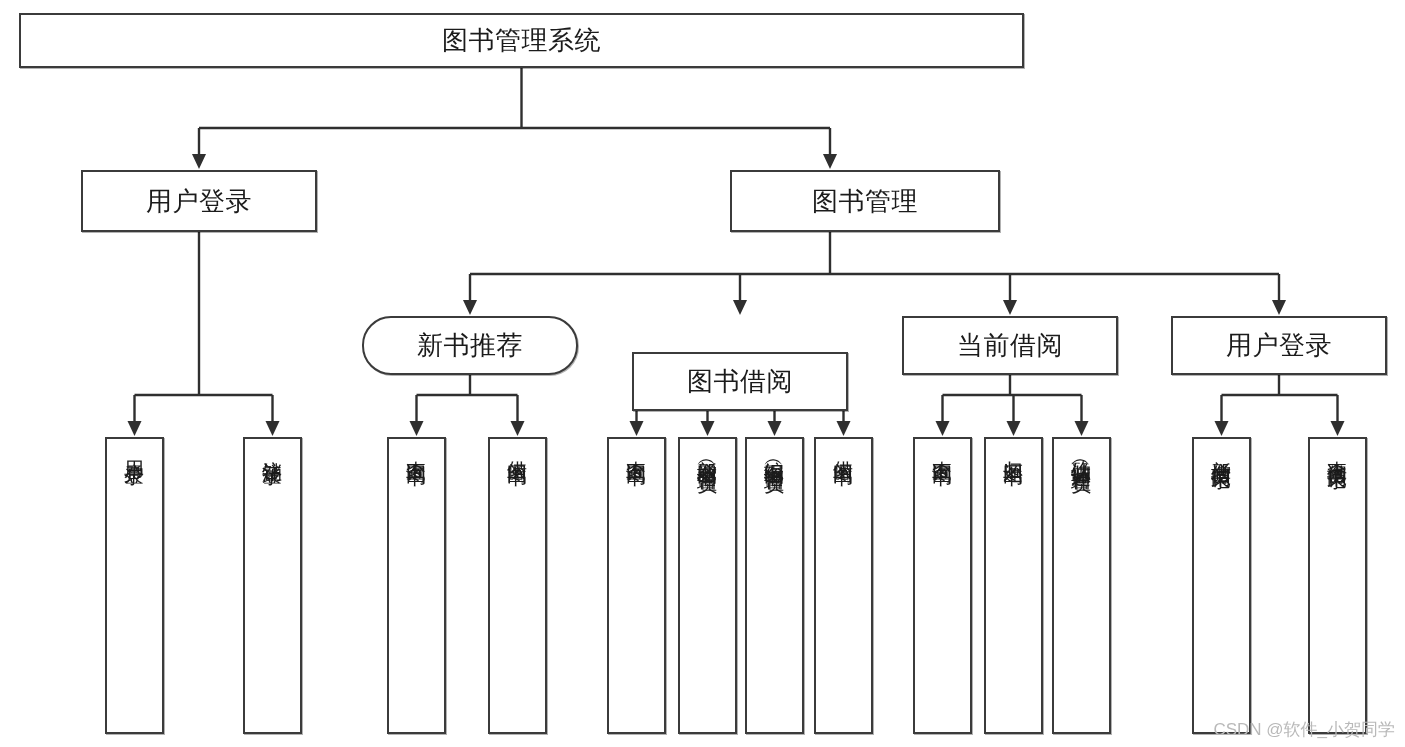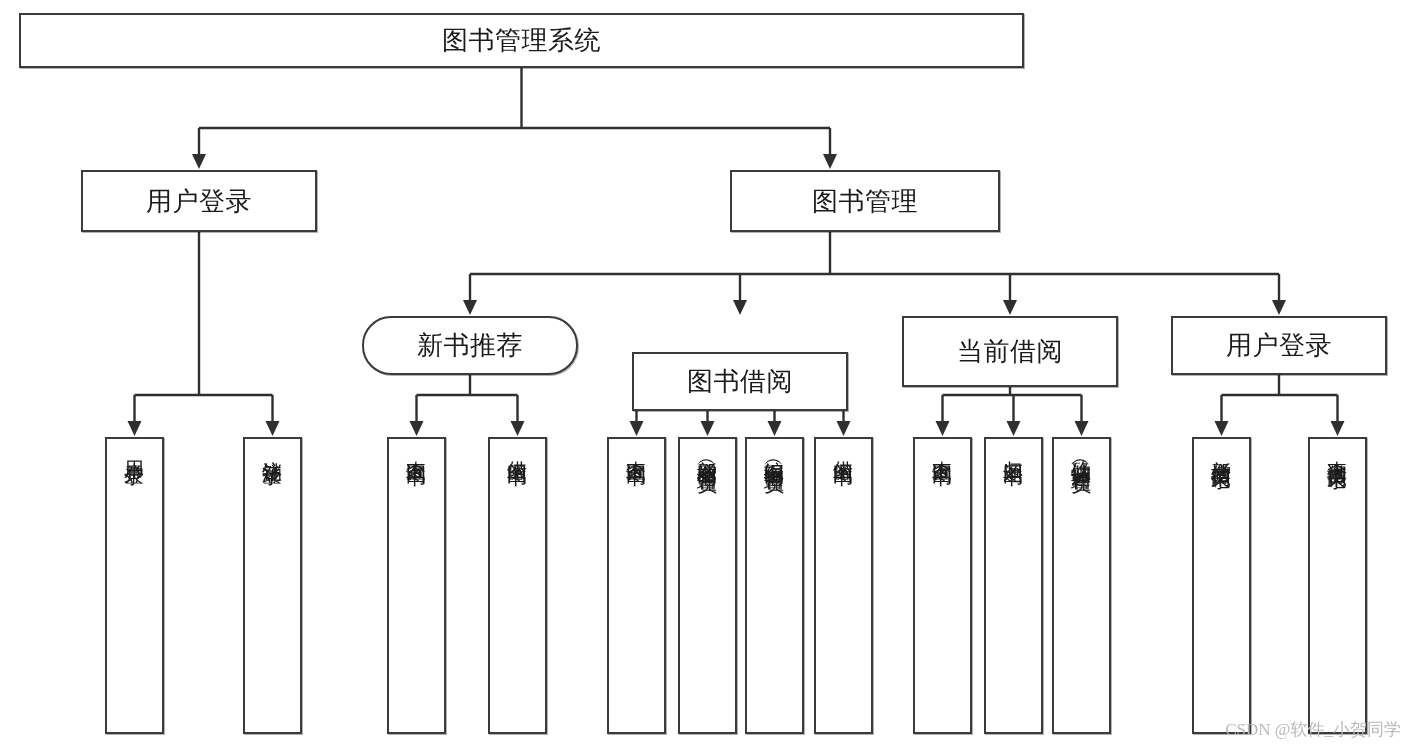--- a/index.html
+++ b/index.html
@@ -59,27 +59,26 @@
   .edge-line {
     stroke: #2f2f2f;
     stroke-width: 2.4;
     fill: none;
   }
   .arrow-head {
     fill: #2f2f2f;
   }
   #watermark {
     position: absolute;
-    right: 4px;
+    right: 10px;
     bottom: 6px;
     font-size: 17px;
     color: #b9b9b9;
     white-space: nowrap;
     pointer-events: none;
-    font-family: Liberation Serif, serif;
   }
 </style>
 </head>
 <body>
 
 <div id="diagram-root">
   <svg class="edges" id="edge-layer" viewBox="0 0 1405 747">
       <path d="M 521.5 68 L 521.5 128" class="edge-line"></path>
       <path d="M 199 128 L 830 128" class="edge-line"></path>
       <path d="M 199 128 L 199 157" class="edge-line"></path>
@@ -142,21 +141,21 @@
       </div>
       <div class="node" style="left: 712px; top: 170px; width: 270px; height: 62px; margin-left: 18px;">
         <div class="node-label">图书管理</div>
       </div>
       <div class="node" style="left: 362px; top: 316px; width: 216px; height: 59px; border-radius: 29px;">
         <div class="node-label">新书推荐</div>
       </div>
       <div class="node" style="left: 632px; top: 316px; width: 216px; height: 59px; margin-top: 36px;">
         <div class="node-label">图书借阅</div>
       </div>
-      <div class="node" style="left: 902px; top: 316px; width: 216px; height: 71px;">
+      <div class="node" style="left: 902px; top: 316px; width: 216px; height: 59px;">
         <div class="node-label">当前借阅</div>
       </div>
       <div class="node" style="left: 1171px; top: 316px; width: 216px; height: 59px;">
         <div class="node-label">用户登录</div>
       </div>
       <div class="node vertical" style="left: 105px; top: 437px; width: 59px; height: 297px;">
         <div class="node-label">用户登录</div>
       </div>
       <div class="node vertical" style="left: 243px; top: 437px; width: 59px; height: 297px;">
         <div class="node-label">注销登录</div>

